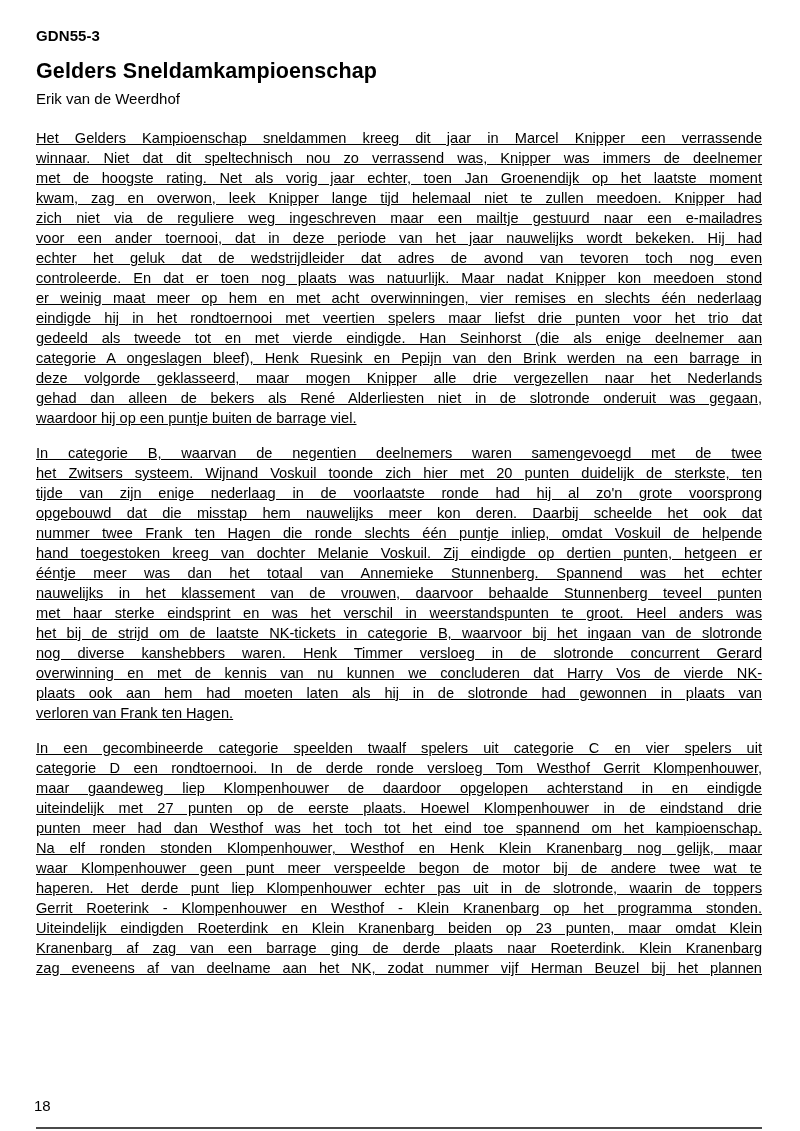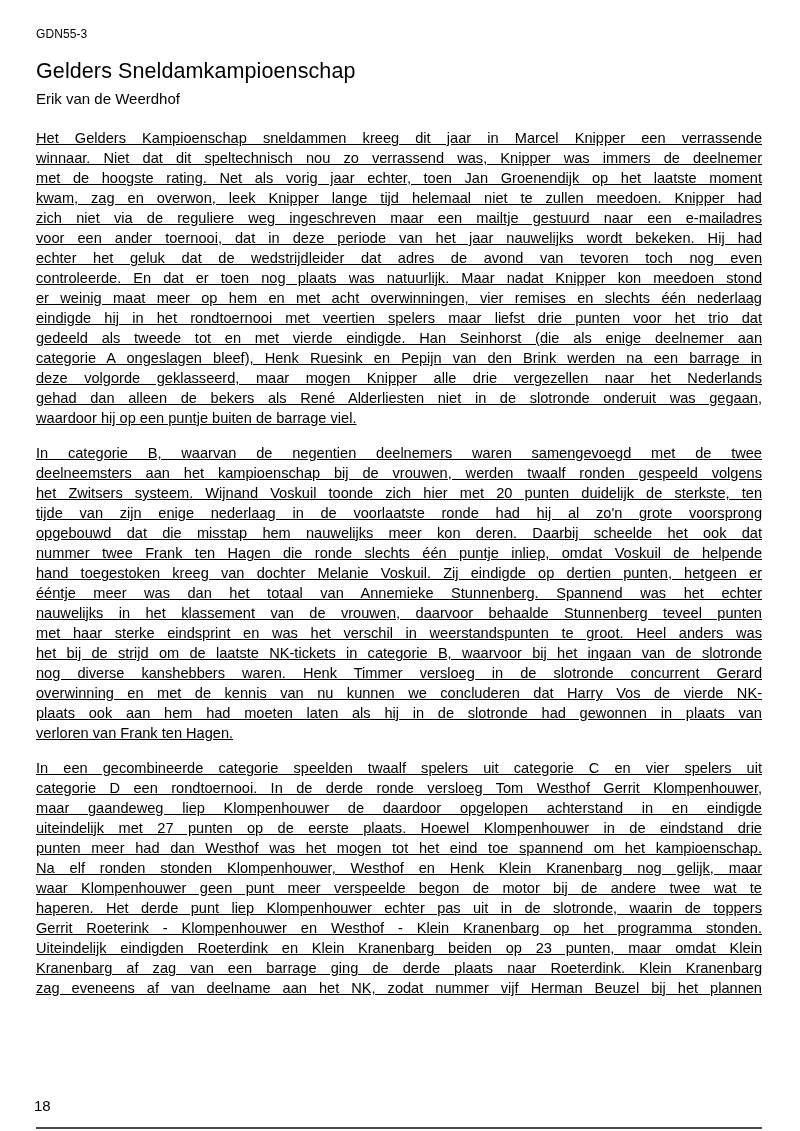--- a/index.html
+++ b/index.html
@@ -9,30 +9,30 @@
     height: 1131px;
     background: #ffffff;
     color: #000000;
     font-family: "Liberation Sans", "DejaVu Sans", sans-serif;
     overflow: hidden;
   }
   .issue-code {
     position: absolute;
     left: 36px;
     top: 27px;
-    font-size: 12px;
-    font-weight: normal;
+    font-size: 15px;
+    font-weight: bold;
     letter-spacing: 0.1px;
   }
   .page-title {
     position: absolute;
     left: 36px;
     top: 59px;
     font-size: 21.5px;
-    font-weight: normal;
+    font-weight: bold;
     letter-spacing: 0.1px;
   }
   .author {
     position: absolute;
     left: 36px;
     top: 90px;
     font-size: 15px;
   }
   .article {
     position: absolute;
@@ -88,41 +88,40 @@
         <div class="line just">er weinig maat meer op hem en met acht overwinningen, vier remises en slechts één nederlaag</div>
         <div class="line just">eindigde hij in het rondtoernooi met veertien spelers maar liefst drie punten voor het trio dat</div>
         <div class="line just">gedeeld als tweede tot en met vierde eindigde. Han Seinhorst (die als enige deelnemer aan</div>
         <div class="line just">categorie A ongeslagen bleef), Henk Ruesink en Pepijn van den Brink werden na een barrage in</div>
         <div class="line just">deze volgorde geklasseerd, maar mogen Knipper alle drie vergezellen naar het Nederlands</div>
         <div class="line just">gehad dan alleen de bekers als René Alderliesten niet in de slotronde onderuit was gegaan,</div>
         <div class="line">waardoor hij op een puntje buiten de barrage viel.</div>
       </div>
       <div class="para">
         <div class="line just">In categorie B, waarvan de negentien deelnemers waren samengevoegd met de twee</div>
-        <div class="line just">deelneemsters aan het kampioenschap bij de vrouwen, werden twaalf ronden gespeeld volgens</div>
         <div class="line just">het Zwitsers systeem. Wijnand Voskuil toonde zich hier met 20 punten duidelijk de sterkste, ten</div>
         <div class="line just">tijde van zijn enige nederlaag in de voorlaatste ronde had hij al zo'n grote voorsprong</div>
         <div class="line just">opgebouwd dat die misstap hem nauwelijks meer kon deren. Daarbij scheelde het ook dat</div>
         <div class="line just">nummer twee Frank ten Hagen die ronde slechts één puntje inliep, omdat Voskuil de helpende</div>
         <div class="line just">hand toegestoken kreeg van dochter Melanie Voskuil. Zij eindigde op dertien punten, hetgeen er</div>
         <div class="line just">ééntje meer was dan het totaal van Annemieke Stunnenberg. Spannend was het echter</div>
         <div class="line just">nauwelijks in het klassement van de vrouwen, daarvoor behaalde Stunnenberg teveel punten</div>
         <div class="line just">met haar sterke eindsprint en was het verschil in weerstandspunten te groot. Heel anders was</div>
         <div class="line just">het bij de strijd om de laatste NK-tickets in categorie B, waarvoor bij het ingaan van de slotronde</div>
         <div class="line just">nog diverse kanshebbers waren. Henk Timmer versloeg in de slotronde concurrent Gerard</div>
         <div class="line just">overwinning en met de kennis van nu kunnen we concluderen dat Harry Vos de vierde NK-</div>
         <div class="line just">plaats ook aan hem had moeten laten als hij in de slotronde had gewonnen in plaats van</div>
         <div class="line">verloren van Frank ten Hagen.</div>
       </div>
       <div class="para">
         <div class="line just">In een gecombineerde categorie speelden twaalf spelers uit categorie C en vier spelers uit</div>
         <div class="line just">categorie D een rondtoernooi. In de derde ronde versloeg Tom Westhof Gerrit Klompenhouwer,</div>
         <div class="line just">maar gaandeweg liep Klompenhouwer de daardoor opgelopen achterstand in en eindigde</div>
         <div class="line just">uiteindelijk met 27 punten op de eerste plaats. Hoewel Klompenhouwer in de eindstand drie</div>
-        <div class="line just">punten meer had dan Westhof was het mogen tot het eind toe spannend om het kampioenschap.</div>
+        <div class="line just">punten meer had dan Westhof was het toch tot het eind toe spannend om het kampioenschap.</div>
         <div class="line just">Na elf ronden stonden Klompenhouwer, Westhof en Henk Klein Kranenbarg nog gelijk, maar</div>
         <div class="line just">waar Klompenhouwer geen punt meer verspeelde begon de motor bij de andere twee wat te</div>
         <div class="line just">haperen. Het derde punt liep Klompenhouwer echter pas uit in de slotronde, waarin de toppers</div>
         <div class="line just">Gerrit Roeterink - Klompenhouwer en Westhof - Klein Kranenbarg op het programma stonden.</div>
         <div class="line just">Uiteindelijk eindigden Roeterdink en Klein Kranenbarg beiden op 23 punten, maar omdat Klein</div>
         <div class="line just">Kranenbarg af zag van een barrage ging de derde plaats naar Roeterdink. Klein Kranenbarg</div>
         <div class="line just">zag eveneens af van deelname aan het NK, zodat nummer vijf Herman Beuzel bij het plannen</div>
       </div>
     </div>
 

